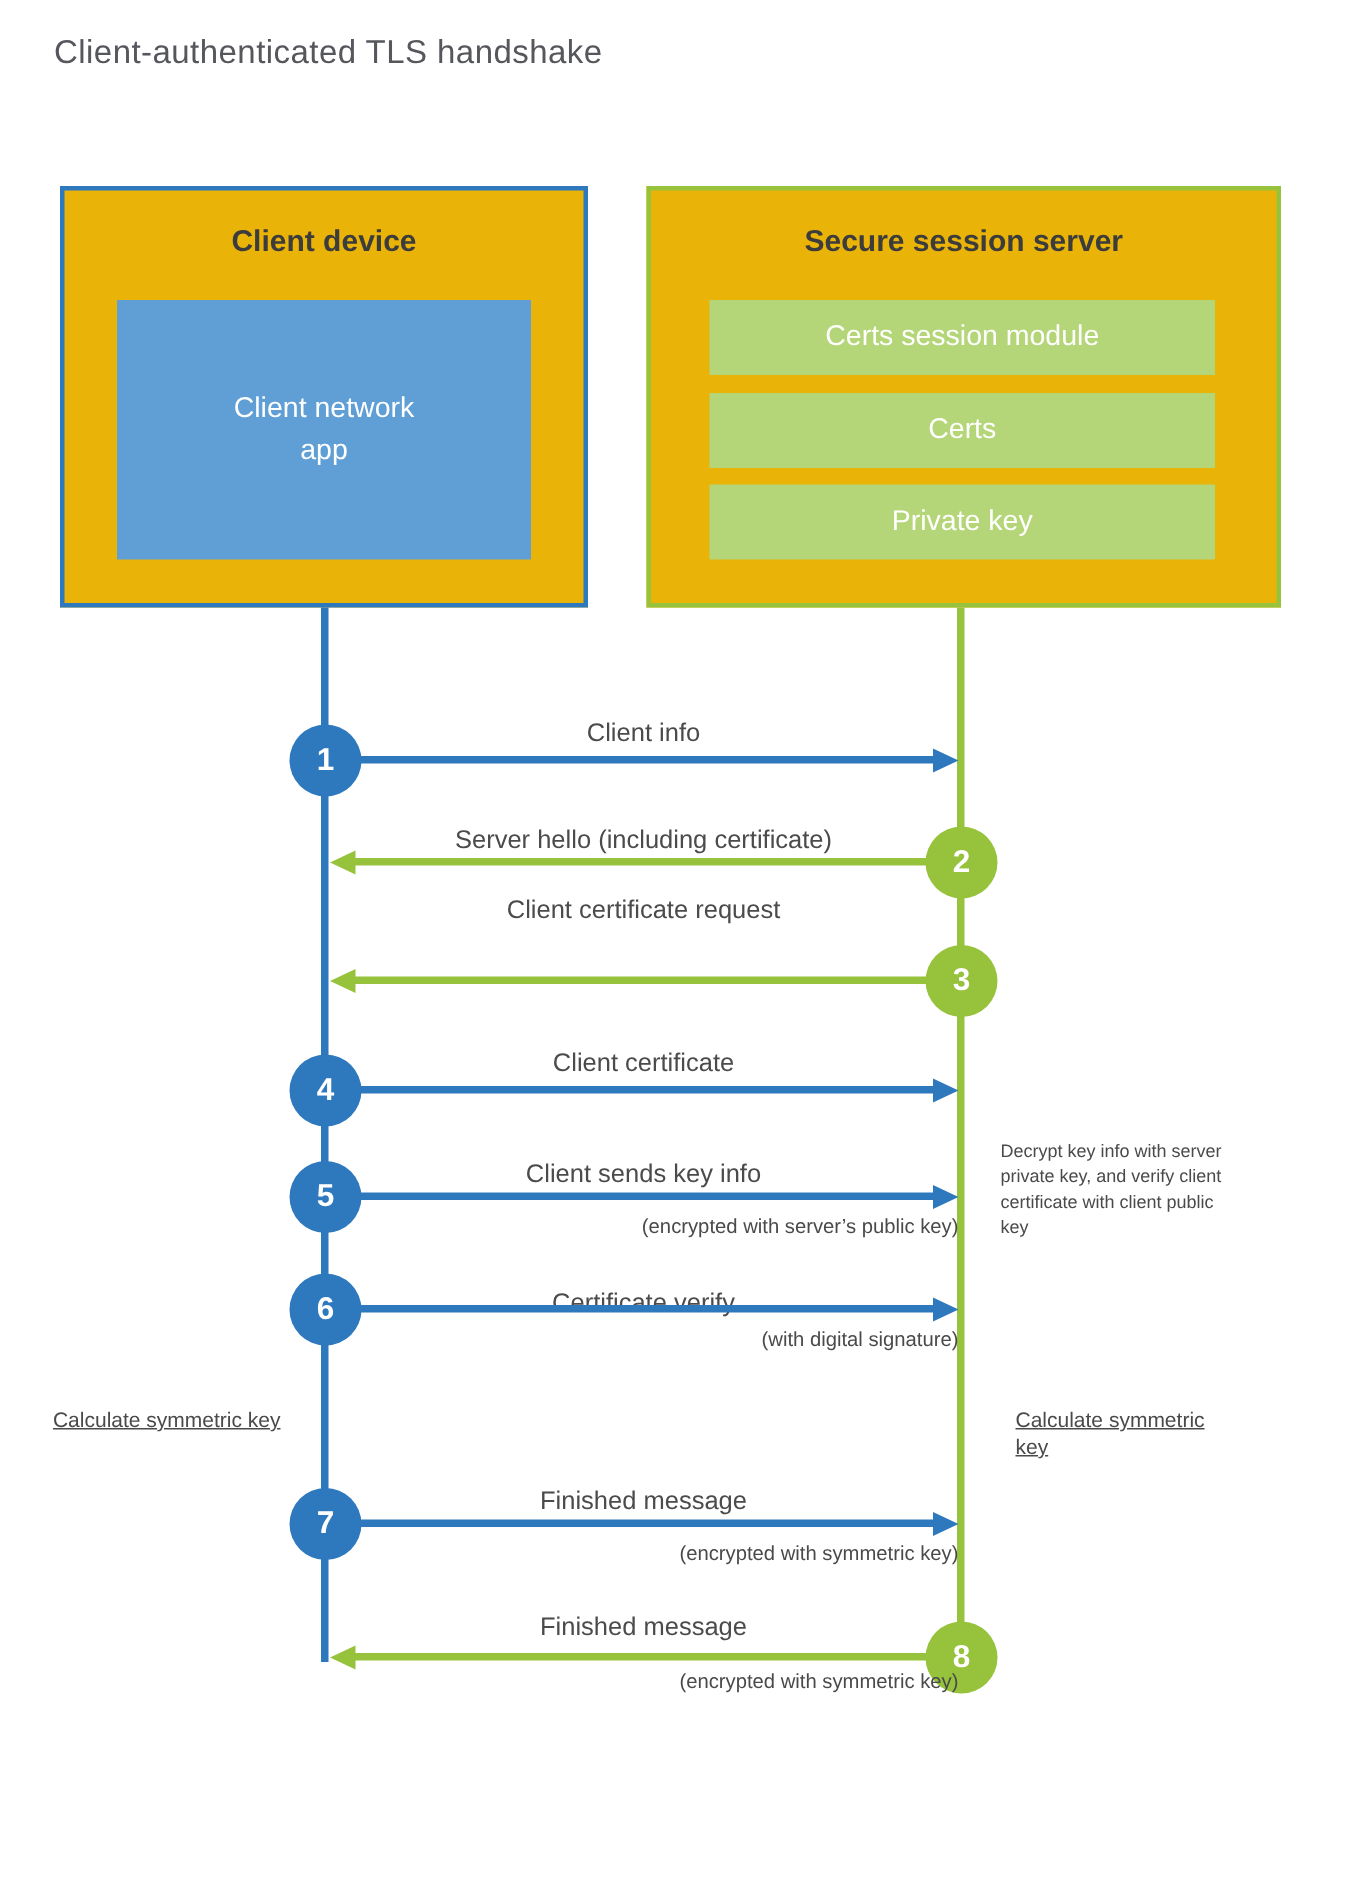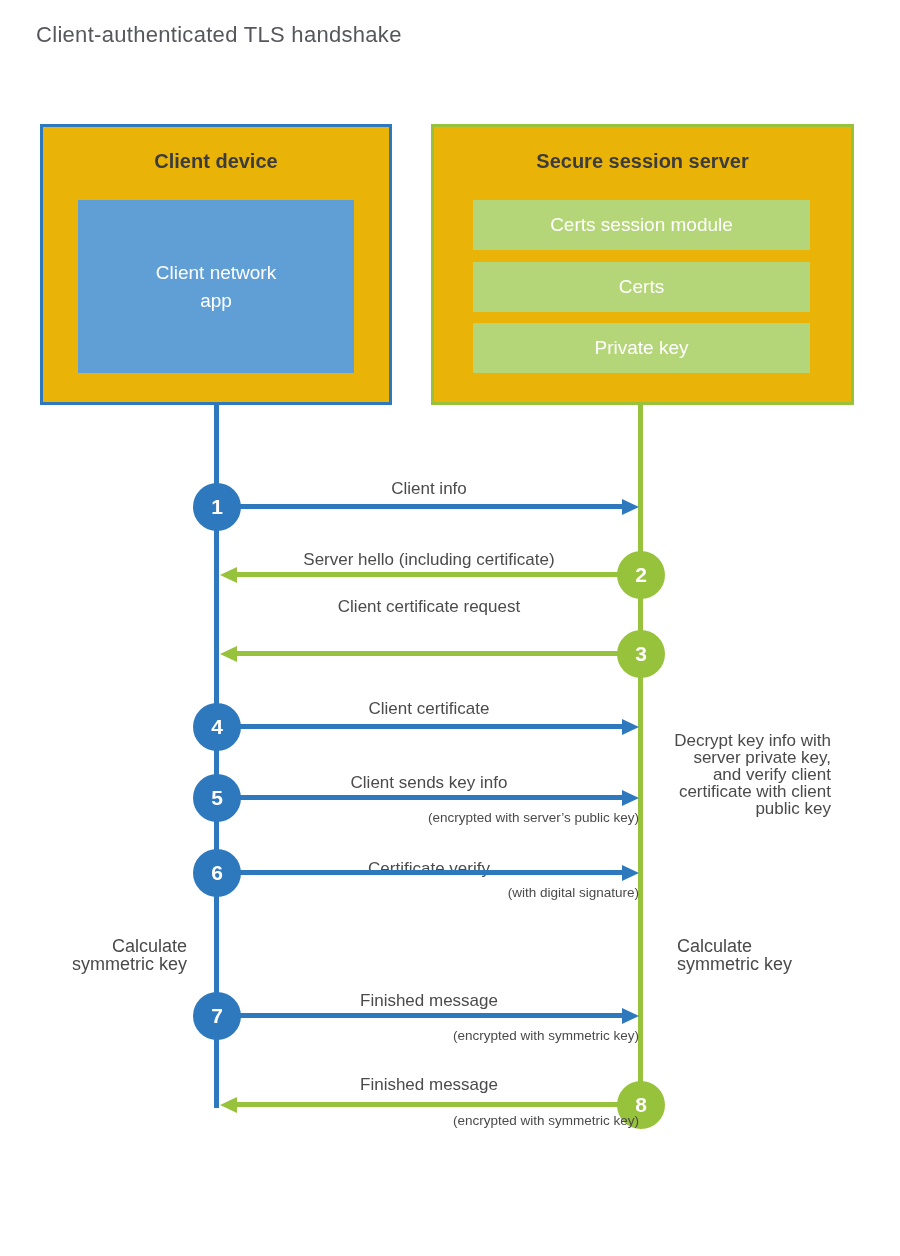--- a/index.html
+++ b/index.html
@@ -57,25 +57,25 @@
   .head.h-left{left:220px;border-right:17px solid var(--green);}
   .msg-label{
     position:absolute;left:219px;width:420px;text-align:center;font-size:17px;
     line-height:22px;color:var(--label-text);
   }
   .sub-label{
     position:absolute;left:219px;width:420px;text-align:right;font-size:13.5px;
     line-height:17px;color:var(--note-text);
   }
   .side-note{
-    position:absolute;left:667px;top:732px;width:164px;font-size:17px;
-    line-height:17px;color:var(--note-text);text-align:right;
+    position:absolute;left:667px;top:759px;width:164px;font-size:12px;
+    line-height:17px;color:var(--note-text);
   }
   .calc-note{
-    position:absolute;top:937px;font-size:18px;line-height:18px;color:var(--note-text);
+    position:absolute;top:937px;font-size:14px;line-height:18px;color:var(--note-text);text-decoration:underline;
   }
   .calc-left{left:27px;width:160px;text-align:right;}
   .calc-right{left:677px;width:130px;text-align:left;}
 </style>
 </head>
 <body>
 
 <div class="canvas">
 
   <div class="title">Client-authenticated TLS handshake</div>

